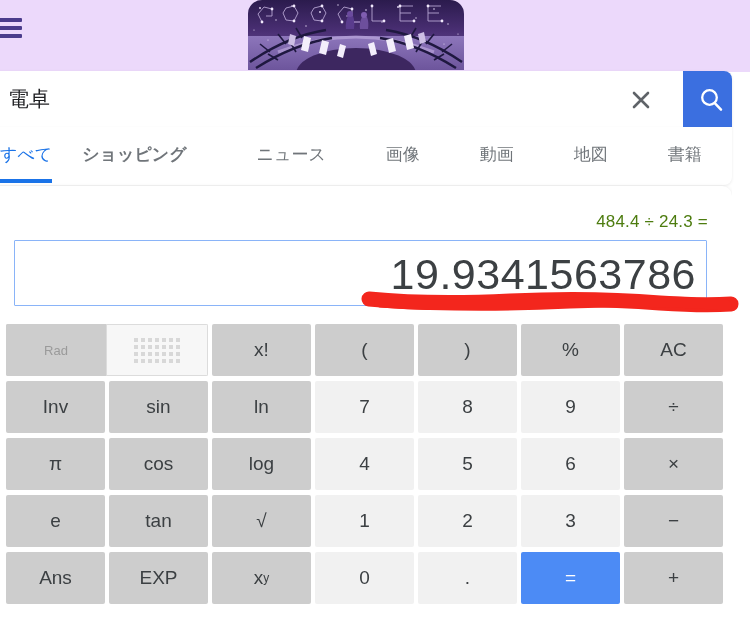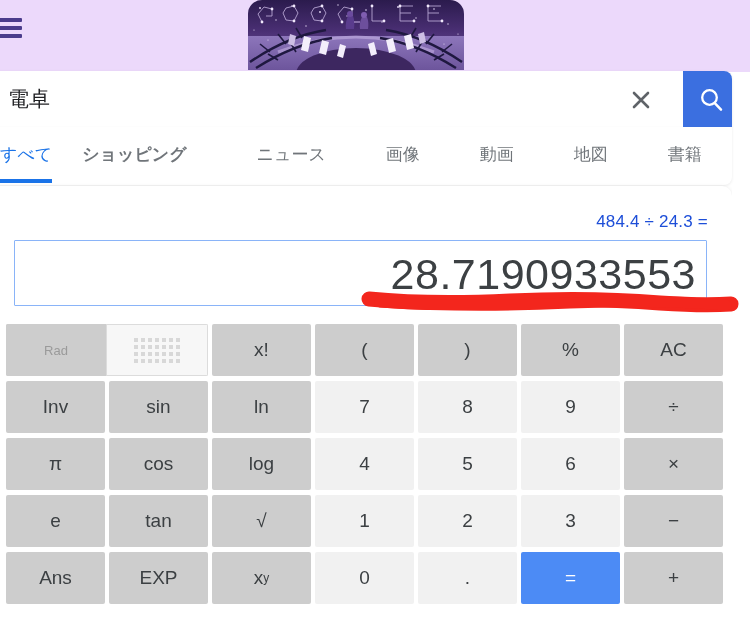--- a/index.html
+++ b/index.html
@@ -128,21 +128,21 @@
     position: absolute;
     left: 732px; top: 186px;
     width: 18px; height: 442px;
     background: #ffffff;
   }
 
   .expr {
     position: absolute;
     right: 24px; top: 26px;
     font-size: 17px;
-    color: #1d4ed8;
+    color: #4d7c0f;
     letter-spacing: 0.2px;
     white-space: nowrap;
   }
 
   .display {
     position: absolute;
     left: 22px; top: 54px;
     width: 693px; height: 66px;
     border: 1px solid #8ab4f8;
     background: #ffffff;
@@ -387,21 +387,21 @@
         <div class="tab" style="margin-left: 30px; margin-right: 30px;"><span>地図</span></div>
         <div class="tab" style="margin-left: 30px; margin-right: 30px;"><span>書籍</span></div>
       </div>
   </div>
 
   <div class="calc-card">
 
     <div class="expr">484.4 ÷ 24.3 =</div>
 
     <div class="display">
-      <div class="display-value">28.7190933553</div>
+      <div class="display-value">19.9341563786</div>
     </div>
 
     <div class="keypad" id="keypad-host">
         <div class="krow">
           <div class="toggle">
             <div class="seg">
               <span>Rad</span>
             </div>
             <div class="seg on">
               <div class="dotgrid">

